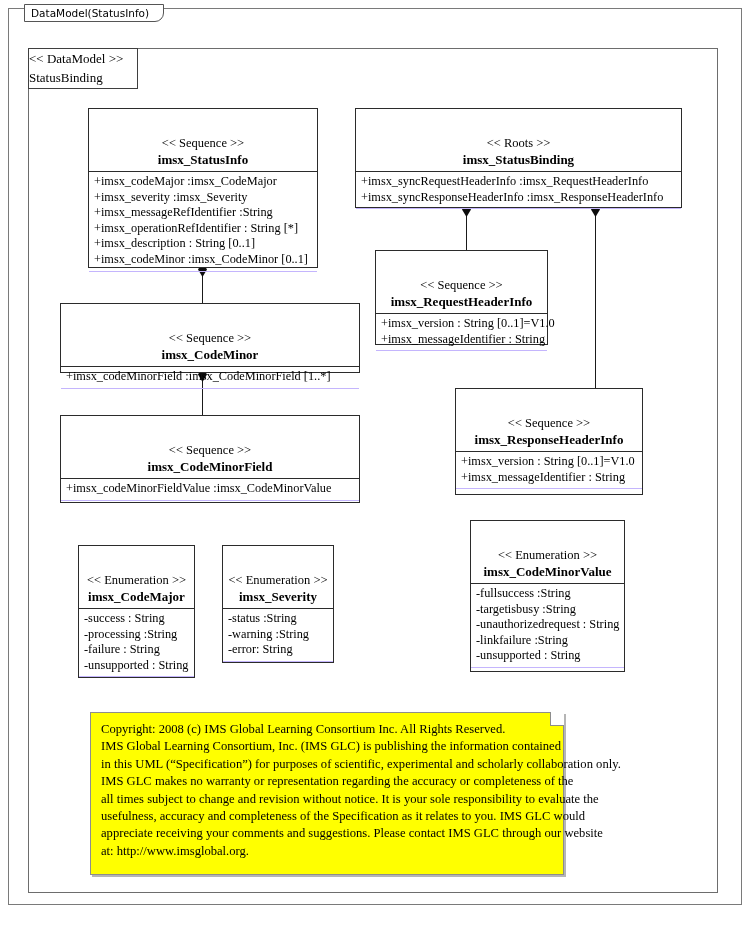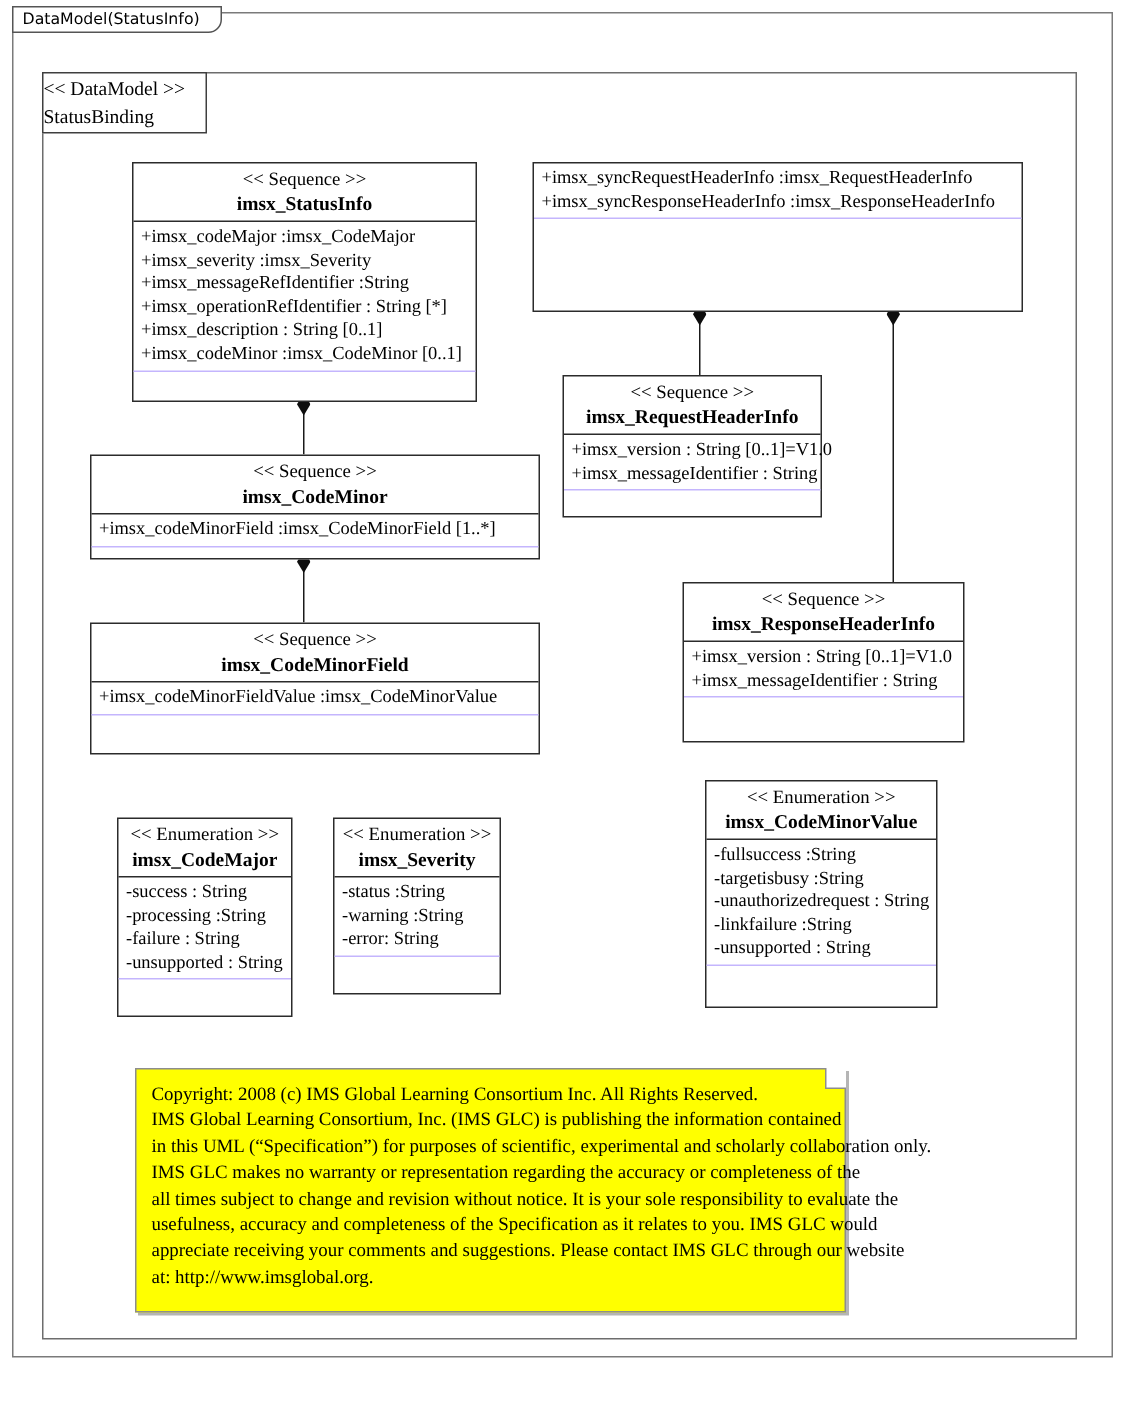--- a/index.html
+++ b/index.html
@@ -7,21 +7,21 @@
     width:750px;height:936px;position:relative;overflow:hidden;
     font-family:"Liberation Serif", serif;
     color:#000;
   }
   
   .outer-frame{
     position:absolute;left:8px;top:8px;width:734px;height:897px;
     border:1px solid #7a7a7a;background:#fff;box-sizing:border-box;
   }
   .tab{
-    position:absolute;left:8px;top:4px;height:18px;
+    position:absolute;left:24px;top:4px;height:18px;
     border:1px solid #555;background:#fff;box-sizing:border-box;
     padding:1px 14px 1px 6px;
     font-family:"DejaVu Sans", sans-serif;font-size:10.5px;line-height:15px;
     white-space:nowrap;z-index:6;
     border-bottom-right-radius:9px;
   }
   .inner-frame{
     position:absolute;left:28px;top:48px;width:690px;height:845px;
     border:1px solid #6d6d6d;background:#fff;box-sizing:border-box;
   }
@@ -35,21 +35,21 @@
 
   
   .cls{
     position:absolute;background:#fff;border:1px solid #2b2b2b;
     box-sizing:border-box;z-index:3;
   }
   .cls .hdr{
     text-align:center;padding:2px 4px 3px 4px;
     border-bottom:1px solid #2b2b2b;
   }
-  .cls .stereo{display:block;font-size:12.5px;line-height:16px;white-space:nowrap;}
+  .cls .stereo{display:block;font-size:12.5px;line-height:16px;white-space:nowrap;margin-top:24px;}
   .cls .cname{display:block;font-size:13px;line-height:17px;font-weight:bold;white-space:nowrap;}
   .cls .attrs{
     padding:2px 3px 3px 3px;border-bottom:1px solid #c4b5fd;
   }
   .cls .attr{
     font-size:12.3px;line-height:15.6px;white-space:nowrap;
     padding-left:2px;
   }
   .cls .ops{height:17px;}
 
@@ -114,20 +114,24 @@
     <div class="attr">+imsx_severity  :imsx_Severity</div>
     <div class="attr">+imsx_messageRefIdentifier   :String</div>
     <div class="attr">+imsx_operationRefIdentifier   : String [*]</div>
     <div class="attr">+imsx_description  : String [0..1]</div>
     <div class="attr">+imsx_codeMinor :imsx_CodeMinor  [0..1]</div>
   </div>
   <div class="ops"></div>
 </div>
 
 <div class="cls" style="left:355px;top:108px;width:327px;height:100px;">
+  <div class="hdr">
+    <span class="stereo">&lt;&lt; Roots &gt;&gt;</span>
+    <span class="cname">imsx_StatusBinding</span>
+  </div>
   <div class="attrs">
     <div class="attr">+imsx_syncRequestHeaderInfo   :imsx_RequestHeaderInfo</div>
     <div class="attr">+imsx_syncResponseHeaderInfo   :imsx_ResponseHeaderInfo</div>
   </div>
   <div class="ops"></div>
 </div>
 
 <div class="cls" style="left:375px;top:250px;width:173px;height:95px;">
   <div class="hdr">
     <span class="stereo">&lt;&lt; Sequence &gt;&gt;</span>

